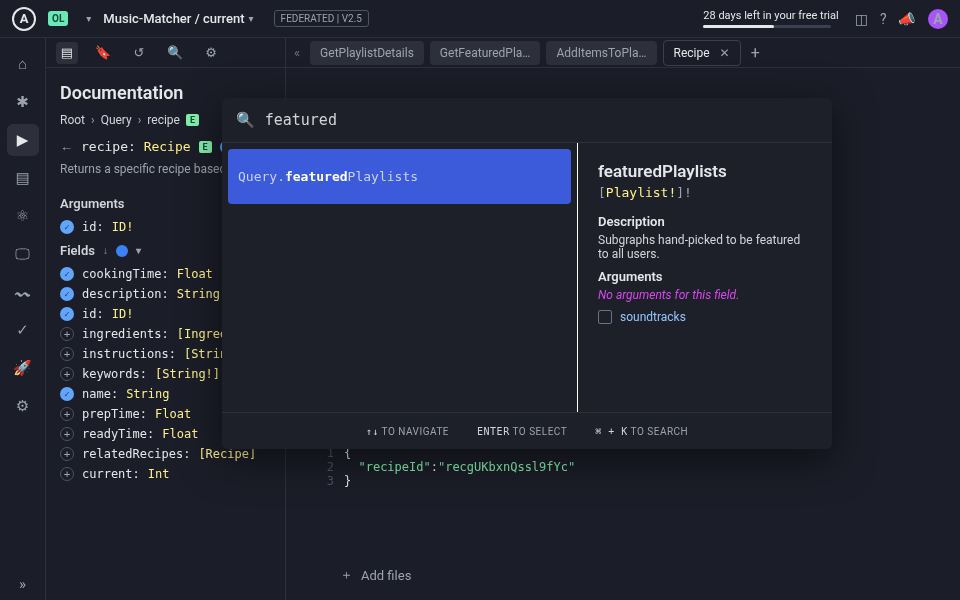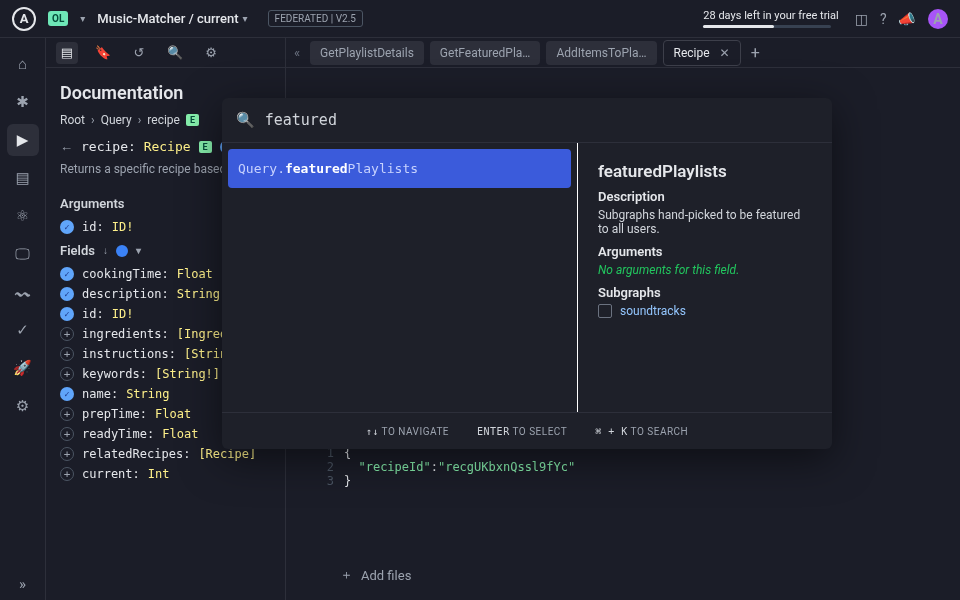--- a/index.html
+++ b/index.html
@@ -1,19 +1,19 @@
 <!DOCTYPE html>
 <html><head>
 <meta charset="utf-8">
 <style>
 * { margin:0; padding:0; box-sizing:border-box; }
 body { font-family:-apple-system,BlinkMacSystemFont,"Segoe UI",Roboto,sans-serif; background:#1b1d28; color:#e5e7eb; width:960px; height:600px; overflow:hidden; position:relative; }
 .topbar { height:38px; background:#1b1d28; display:flex; align-items:center; padding:0 12px; border-bottom:1px solid #2d2f3a; }
 .logo { width:24px; height:24px; border:2px solid #e5e7eb; border-radius:50%; display:flex; align-items:center; justify-content:center; font-weight:bold; font-size:13px; margin-right:12px; }
-.org-badge { background:#6ee7b7; color:#064e3b; font-size:10px; font-weight:bold; padding:2px 4px; border-radius:3px; margin-right:12px; }
+.org-badge { background:#6ee7b7; color:#064e3b; font-size:10px; font-weight:bold; padding:2px 4px; border-radius:3px; margin-right:18px; }
 .chev { font-size:10px; color:#9ca3af; margin-right:12px; }
 .graph-name { font-size:13px; font-weight:500; margin-right:4px; }
 .federated-pill { border:1px solid #4b5563; font-size:10px; padding:2px 6px; border-radius:3px; color:#9ca3af; margin-left:8px; }
 .trial { margin-left:auto; text-align:right; font-size:11px; }
 .trial-bar { width:128px; height:3px; background:#374151; border-radius:2px; margin-top:3px; position:relative; }
 .trial-bar-fill { position:absolute; left:0; top:0; height:100%; width:55%; background:#e5e7eb; border-radius:2px; }
 .top-icons { display:flex; gap:12px; margin-left:16px; align-items:center; }
 .top-icons span { color:#9ca3af; font-size:14px; cursor:pointer; }
 .avatar { width:20px; height:20px; border-radius:50%; background:#a855f7; display:flex; align-items:center; justify-content:center; font-size:9px; font-weight:bold; }
 .body { display:flex; height:562px; }
@@ -53,31 +53,31 @@
 .vars .num { width:28px; text-align:right; padding-right:10px; color:#4b5563; }
 .vars .k { color:#86efac; }
 .vars .v { color:#86efac; }
 .addfiles { position:absolute; left:54px; top:528px; color:#9ca3af; font-size:13px; display:flex; align-items:center; gap:8px; cursor:pointer; }
 .overlay { position:absolute; left:222px; top:98px; width:610px; background:#1e2029; border-radius:6px; box-shadow:0 10px 40px rgba(0,0,0,0.5); display:flex; flex-direction:column; }
 .search-row { height:44px; display:flex; align-items:center; padding:0 14px; gap:10px; }
 .search-row .mag { color:#9ca3af; font-size:15px; }
 .search-row .q { font-family:Menlo,monospace; font-size:15px; color:#d1d5db; }
 .ov-body { display:flex; border-top:1px solid #2d2f3a; min-height:270px; }
 .results { width:355px; padding:6px; }
-.result { background:#3b5bdb; border-radius:4px; padding:12px 10px; font-family:Menlo,monospace; font-size:13px; color:#dbeafe; }
+.result { background:#3b5bdb; border-radius:4px; padding:20px 10px; font-family:Menlo,monospace; font-size:13px; color:#dbeafe; }
 .result .dim { color:#c7d2fe; }
 .result .hit { color:#fff; font-weight:bold; }
 .detail { flex:1; border-left:1px solid #ffffff; padding:18px 20px; font-size:13px; }
 .detail h2 { font-size:17px; font-weight:600; margin-bottom:4px; }
 .detail .sig { font-family:Menlo,monospace; font-size:13px; margin-bottom:14px; }
 .detail .sig .br { color:#9ca3af; }
 .detail .sig .tp { color:#fef08a; }
 .detail h3 { font-size:13px; font-weight:600; margin:8px 0 4px; }
 .detail p { font-size:12px; color:#d1d5db; margin-bottom:8px; }
-.detail .noargs { font-style:italic; color:#22c55e; }
+.detail .noargs { font-style:italic; color:#d946ef; }
 .detail .sg { display:flex; align-items:center; gap:8px; color:#93c5fd; font-size:12px; }
 .detail .sg .box { width:14px; height:14px; border:1px solid #6b7280; border-radius:2px; }
 .ov-foot { height:37px; border-top:1px solid #2d2f3a; display:flex; align-items:center; justify-content:center; gap:28px; font-size:10px; color:#9ca3af; letter-spacing:0.5px; }
 .ov-foot .k { color:#d1d5db; font-family:Menlo,monospace; }
 </style>
 </head>
 <body>
 
 <div class="topbar">
   <div class="logo">A</div>
@@ -255,25 +255,27 @@
     <span class="q">featured</span>
   </div>
   <div class="ov-body">
     <div class="results">
       <div class="result">
         <span class="dim">Query.</span><span class="hit">featured</span><span class="dim">Playlists</span>
       </div>
     </div>
     <div class="detail">
       <h2>featuredPlaylists</h2>
+      <div class="sig">
+        <span class="br">[</span><span class="tp">Playlist!</span><span class="br">]!</span>
+      </div>
       <h3>Description</h3>
       <p>Subgraphs hand-picked to be featured to all users.</p>
       <h3>Arguments</h3>
       <p class="noargs">No arguments for this field.</p>
-      <h3>Subgraphs</h3>
       <div class="sg">
         <span class="box"></span>
         <span>soundtracks</span>
       </div>
     </div>
   </div>
   <div class="ov-foot">
     <span><span class="k">↑↓</span><span> TO NAVIGATE</span></span>
     <span><span class="k">ENTER</span><span> TO SELECT</span></span>
     <span><span class="k">⌘ + K</span><span> TO SEARCH</span></span>

